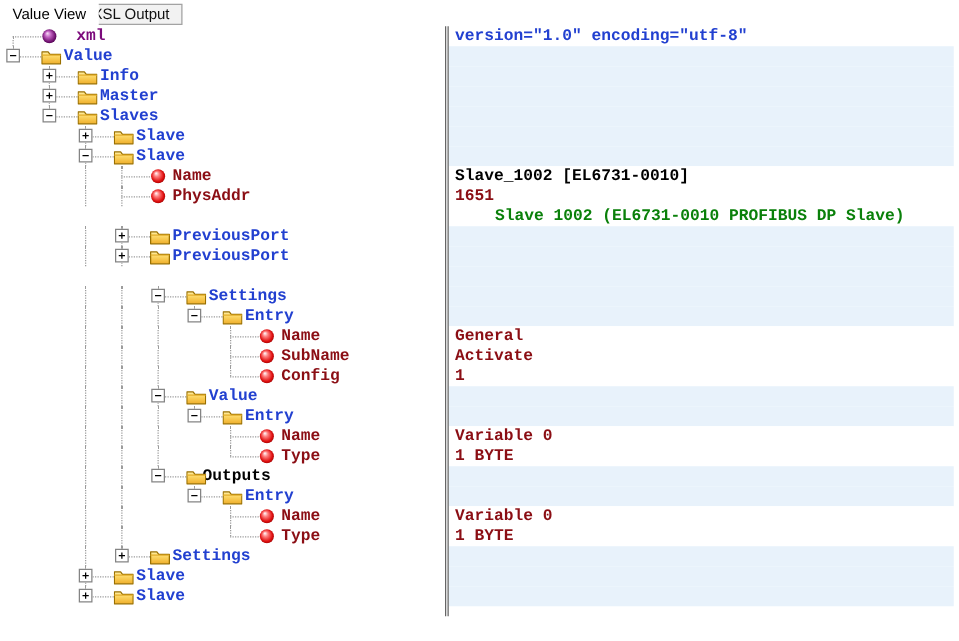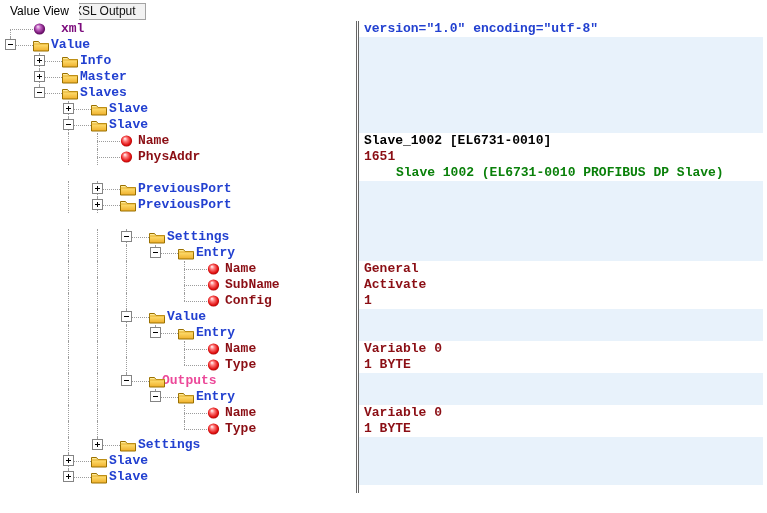--- a/index.html
+++ b/index.html
@@ -365,21 +365,21 @@
       <div class="vl" style="left: 97px; top: 0px; height: 16px;"></div>
       <div class="vl" style="left: 126px; top: 0px; height: 8px;"></div>
       <div class="hl" style="left: 126px; width: 23px;"></div>
       <div class="ebox" style="left: 121px;">
         <i class="h"></i>
       </div>
       <span class="nicon" style="left: 149px; top: 2px;"><svg width="16" height="13" viewBox="0 0 16 13">
           <path d="M0.5 2.5 h5 l1.5 2 h8.5 v7.5 h-15 z" fill="url(#gf)" stroke="#9A7000" stroke-linejoin="round"></path>
           <path d="M0.5 5 h15" stroke="#E3AE2B" fill="none"></path>
         </svg></span>
-      <span class="trlabel" style="left: 162px; color: #ec4899;">Outputs</span>
+      <span class="trlabel" style="left: 162px; color: #000000;">Outputs</span>
     </div>
     <div class="vrow" style="top: 352px; background: rgb(232, 242, 251);"></div>
     <div class="trow" style="top: 368px;">
       <div class="vl" style="left: 68px; top: 0px; height: 16px;"></div>
       <div class="vl" style="left: 97px; top: 0px; height: 16px;"></div>
       <div class="vl" style="left: 155px; top: 0px; height: 8px;"></div>
       <div class="hl" style="left: 155px; width: 23px;"></div>
       <div class="ebox" style="left: 150px;">
         <i class="h"></i>
       </div>

